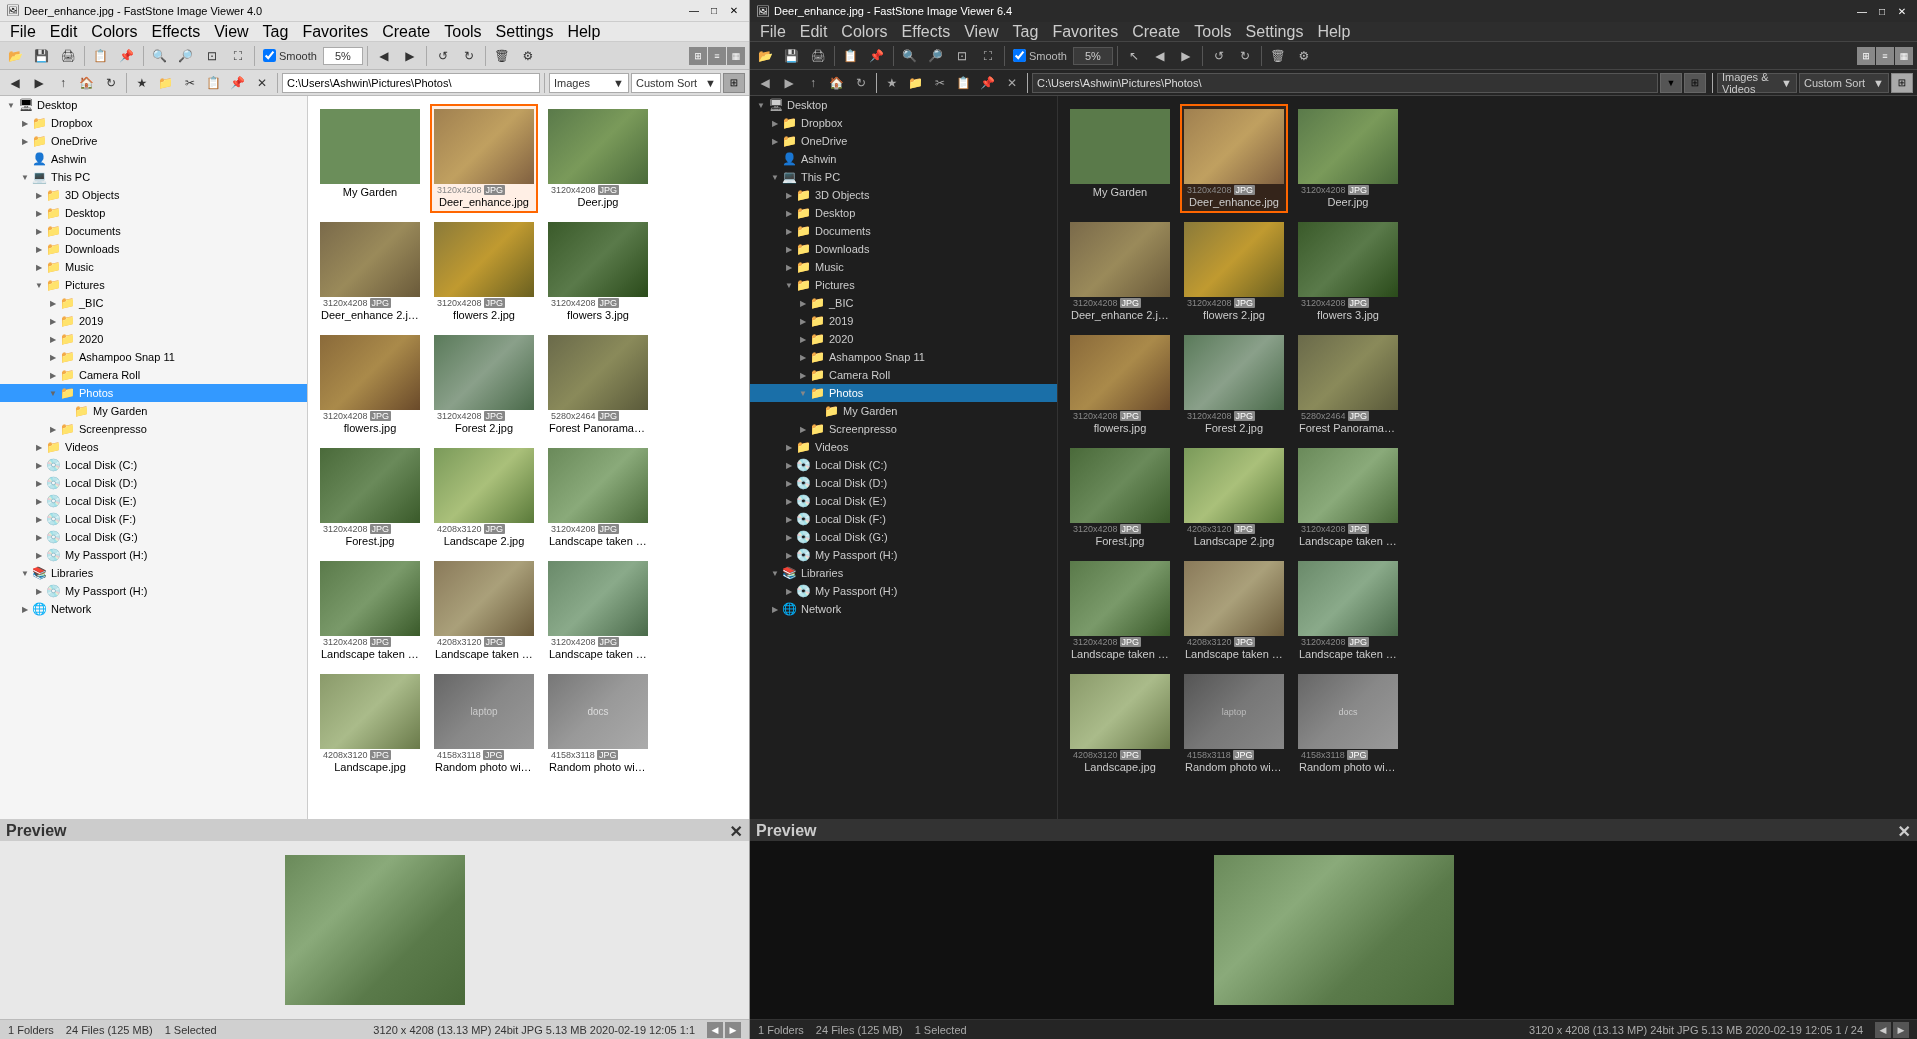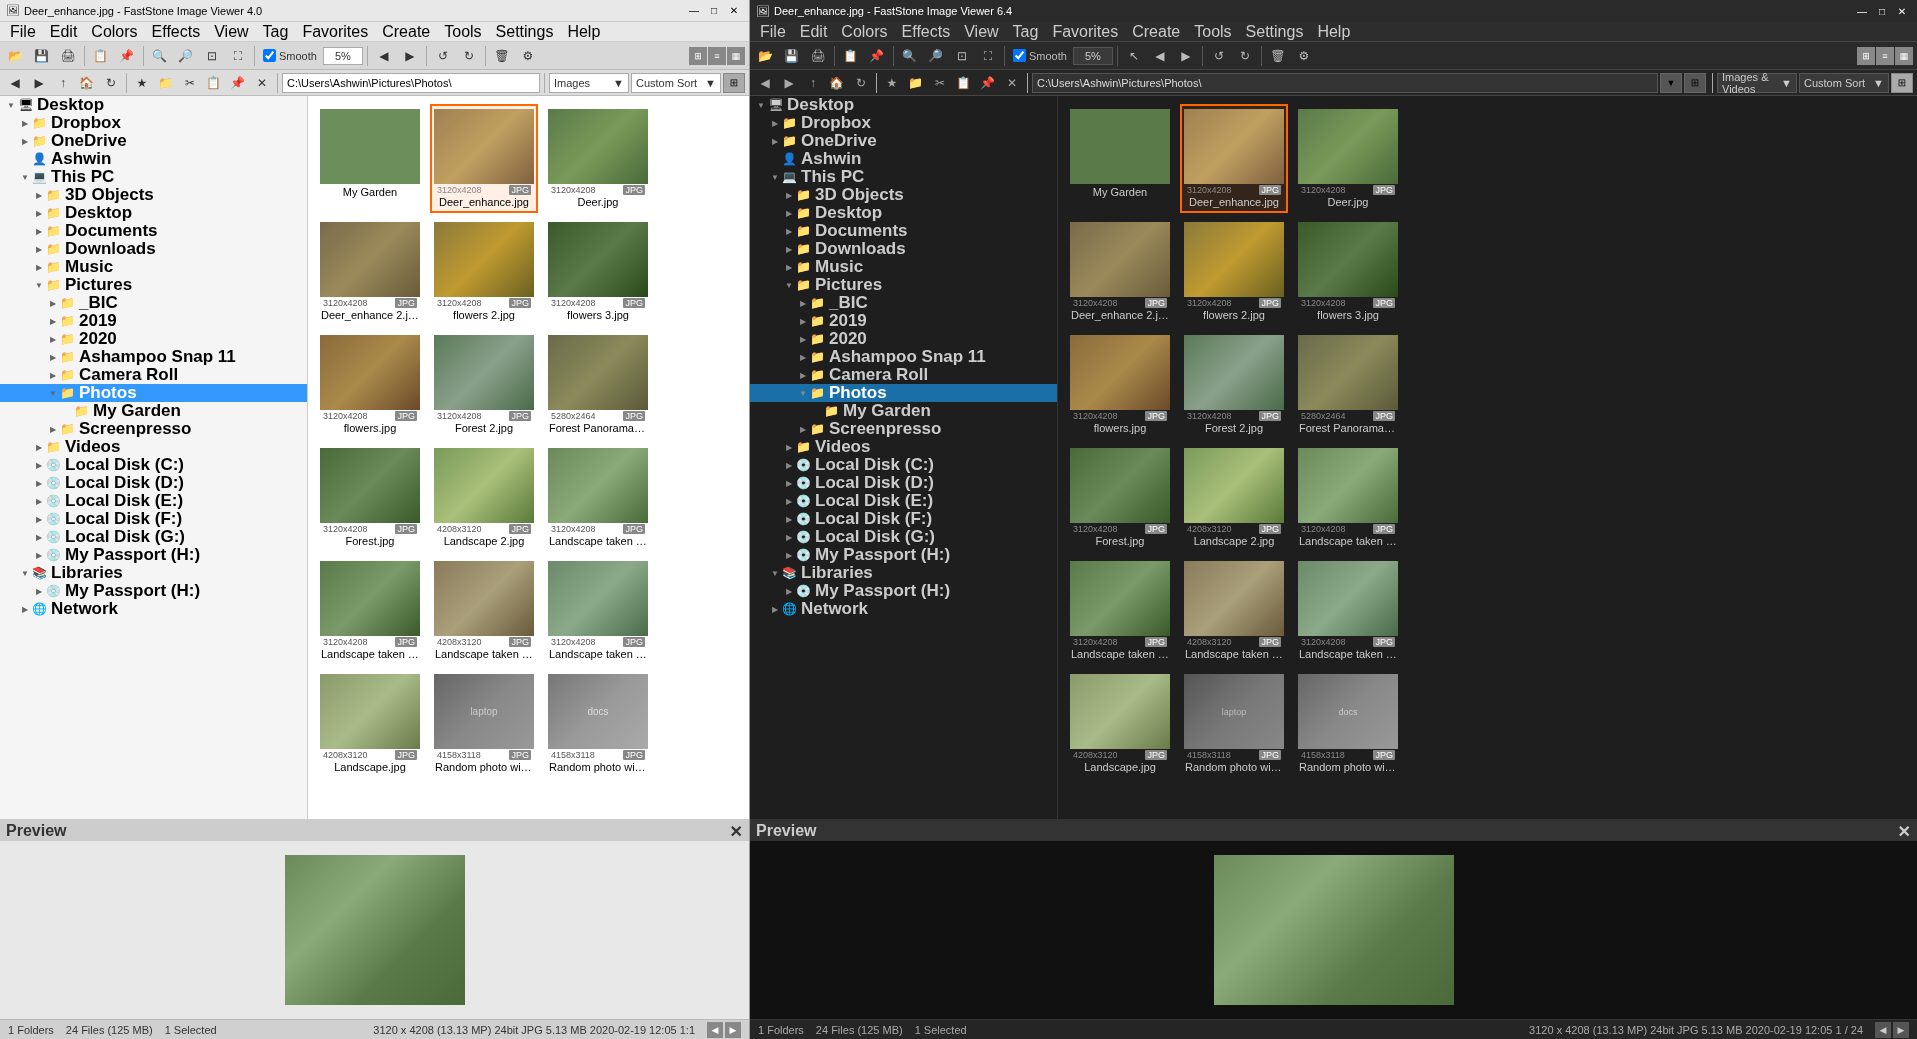--- a/index.html
+++ b/index.html
@@ -169,21 +169,21 @@
     .tree-item {
       display: flex; align-items: center;
       height: 18px; padding-left: 4px;
       cursor: pointer; white-space: nowrap;
     }
     .tree-item.selected { background: #3399ff; color: #fff; }
     .sidebar.dark .tree-item.selected { background: #1a6fa8; }
     .tree-expand { width: 14px; height: 14px; display: flex; align-items: center; justify-content: center; font-size: 8px; color: #666; cursor: pointer; }
     .sidebar.dark .tree-expand { color: #888; }
     .tree-icon { width: 16px; height: 16px; margin-right: 3px; display: flex; align-items: center; justify-content: center; font-size: 12px; }
-    .tree-label { font-size: 17px; font-weight: bold; }
+    .tree-label { font-size: 11px; }
     .indent-1 { padding-left: 18px; }
     .indent-2 { padding-left: 32px; }
     .indent-3 { padding-left: 46px; }
     .indent-4 { padding-left: 60px; }
 
     
     .thumb-area {
       flex: 1;
       background: #fff;
       overflow-y: auto;
@@ -204,23 +204,22 @@
     .thumb-cell.selected { border-color: #ff6600; background: rgba(255,102,0,0.1); }
     .thumb-img {
       width: 100px; height: 75px;
       background: #888;
       object-fit: cover;
       display: flex; align-items: center; justify-content: center;
       overflow: hidden;
     }
     .thumb-badge {
       font-size: 9px; color: #555;
-      display: flex; gap: 12px; align-items: center;
+      display: flex; gap: 2px; align-items: center;
       width: 100%;
-      justify-content: space-between;
       padding: 1px 2px;
     }
     .thumb-badge.dark { color: #888; }
     .badge-dim { font-size: 9px; }
     .badge-type {
       font-size: 9px; background: #888; color: #fff;
       padding: 0 2px; border-radius: 1px;
     }
     .thumb-name { font-size: 11px; color: #000; text-align: center; width: 100%; overflow: hidden; text-overflow: ellipsis; white-space: nowrap; }
     .thumb-area.dark .thumb-name { color: #ccc; }

